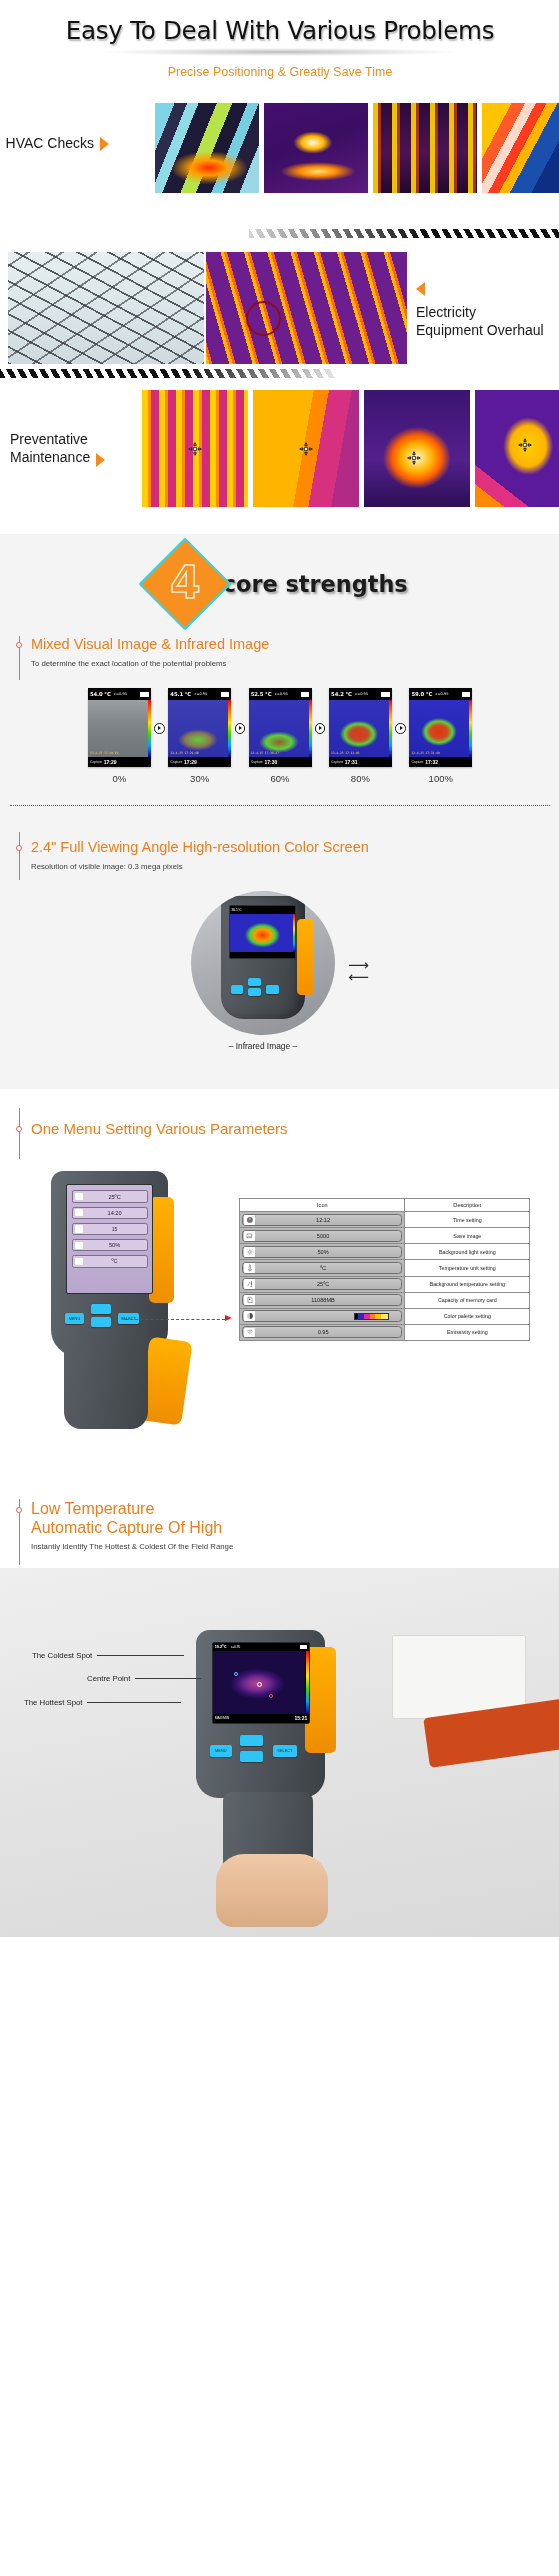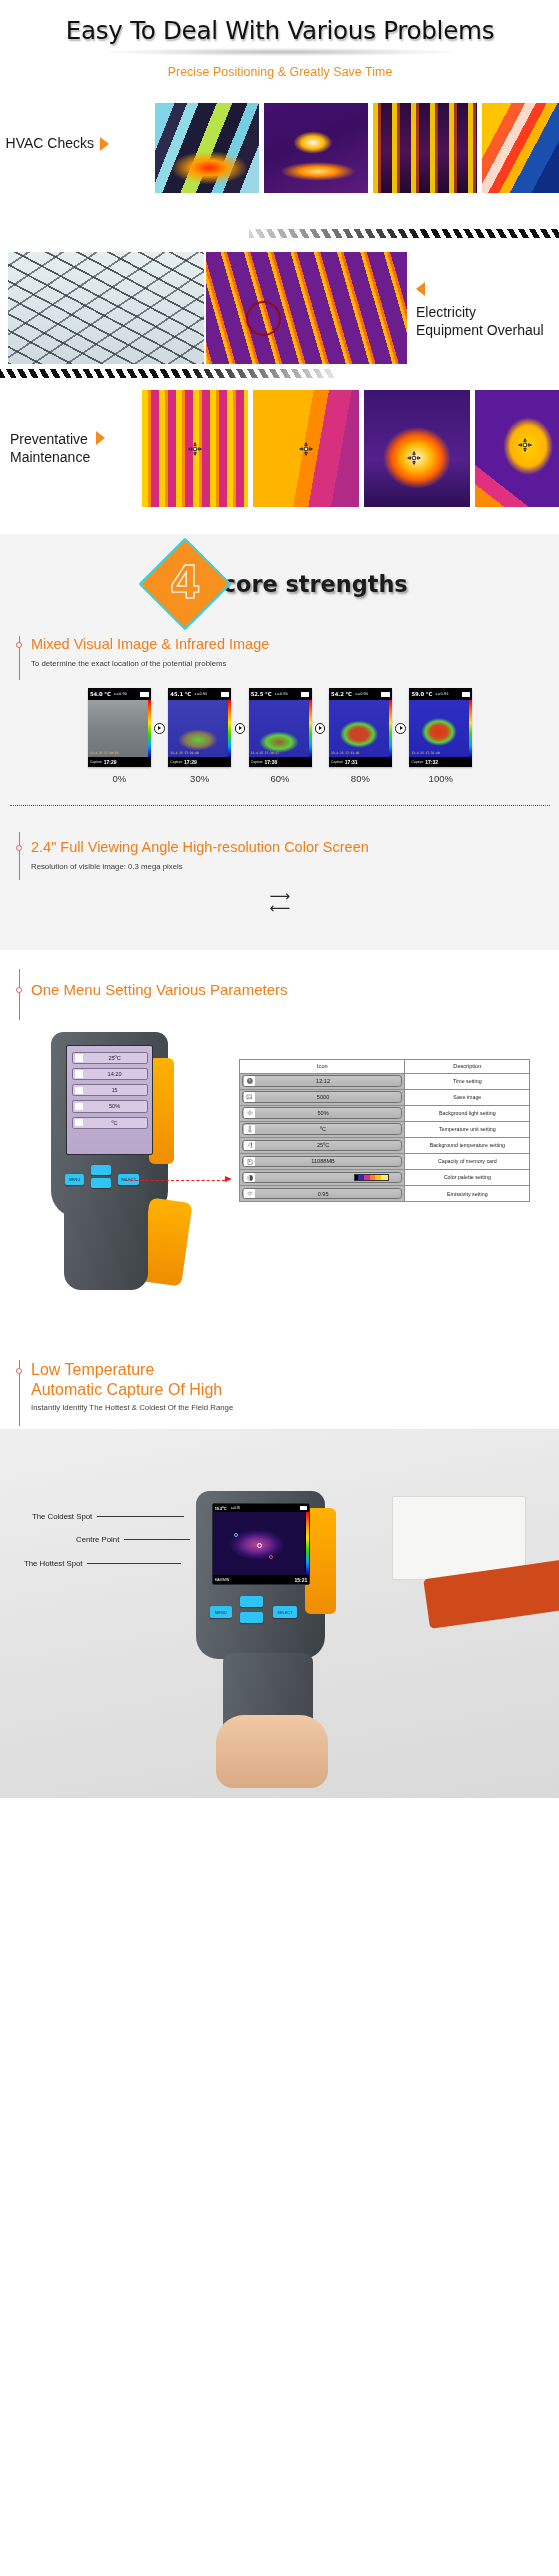--- a/index.html
+++ b/index.html
@@ -272,21 +272,21 @@
   </div>
   <div style="position:absolute; left:408px; top:78px;">
     <div class="tri-left"></div>
     <div class="app-label" style="margin-top:7.8px;">Electricity</div>
     <div class="app-label">Equipment Overhaul</div>
   </div>
 </section>
 
 <section class="app-row" style="height:165px;">
   <div class="stripe-div fade-r" style="position:absolute; left:0; width:336px; top:0px;"></div>
-  <div style="position:absolute; left:10px; top:62px; display:flex; align-items:flex-start;">
+  <div style="position:absolute; left:10px; top:62px; display:flex; align-items:flex-end;">
     <div>
       <div class="app-label">Preventative</div>
       <div class="app-label">Maintenance</div>
     </div>
     <span class="tri-right"></span>
   </div>
   <div class="thumbs" style="position:absolute; left:142px; top:21px;">
     <div class="thermal th-p1" style="width:106px;height:117px;position:relative;">
       <svg class="crosshair" viewBox="0 0 24 24">
           <g fill="none" stroke="#1a1a1a" stroke-width="1.6">
@@ -451,20 +451,41 @@
   <div class="sep-dash" style="margin:21px 10px 0;"></div>
 
   <div class="feat" style="margin-top:26px;">
     <div class="feat-rail" style="height:48px;"></div>
     <div class="feat-dot" style="top:13.4px;"></div>
     <div class="feat-h" style="padding-top:7.8px;">2.4" Full Viewing Angle High-resolution Color Screen</div>
     <div class="feat-p">Resolution of visible image: 0.3 mega pixels</div>
   </div>
 
   <div class="dev-pair" style="margin-top:20px;">
+    <div>
+      <div class="dev-circle">
+        <div class="dev-body">
+          <div class="dev-screen">
+            <div class="scr-ir" style="position:absolute;inset:0;"></div>
+            <div class="scr-top">
+              <span>36.1°C</span>
+            </div>
+            <div class="scr-side"></div>
+            <div class="scr-bot"></div>
+          </div>
+          <div class="btn-pad">
+            <span class="kbtn" style="left:0;top:9px;width:12.3px;height:8.4px;"></span>
+            <span class="kbtn" style="left:17px;top:2.2px;width:13.4px;height:7.8px;"></span>
+            <span class="kbtn" style="left:17px;top:12.3px;width:13.4px;height:7.8px;"></span>
+            <span class="kbtn" style="left:35px;top:9px;width:13.4px;height:8.4px;"></span>
+          </div>
+        </div>
+      </div>
+      <div class="dev-cap">– Infrared Image –</div>
+    </div>
 
     <div class="swap-arrows">
       <span>⟶</span>
         <span>⟵</span>
     </div>
 
   </div>
 
   <div style="height:26px;"></div>
 </section>
@@ -700,21 +721,21 @@
         <span class="kbtn" style="left:30px;top:1.1px;width:23.5px;height:11.2px;"></span>
         <span class="kbtn" style="left:30px;top:17px;width:23.5px;height:11.2px;"></span>
         <span class="kbtn" style="left:63px;top:11.2px;width:24.6px;height:12.3px;display:flex;align-items:center;justify-content:center;color:#07384d;font-size:3.9px;">SELECT</span>
       </div>
     </div>
 
     <div style="position:absolute; left:32px; top:83px; display:flex; align-items:center;">
       <span class="lead-lbl">The Coldest Spot</span>
       <span class="lead-line" style="width:87px; margin-left:4.5px;"></span>
     </div>
-    <div style="position:absolute; left:76px; top:106px; display:flex; align-items:center;text-align:right;">
+    <div style="position:absolute; left:87px; top:106px; display:flex; align-items:center;text-align:right;">
       <span class="lead-lbl">Centre Point</span>
       <span class="lead-line" style="width:66px; margin-left:4.5px;"></span>
     </div>
     <div style="position:absolute; left:24px; top:130px; display:flex; align-items:center;">
       <span class="lead-lbl">The Hottest Spot</span>
       <span class="lead-line" style="width:94px; margin-left:4.5px;"></span>
     </div>
   </div>
 </section>
 

